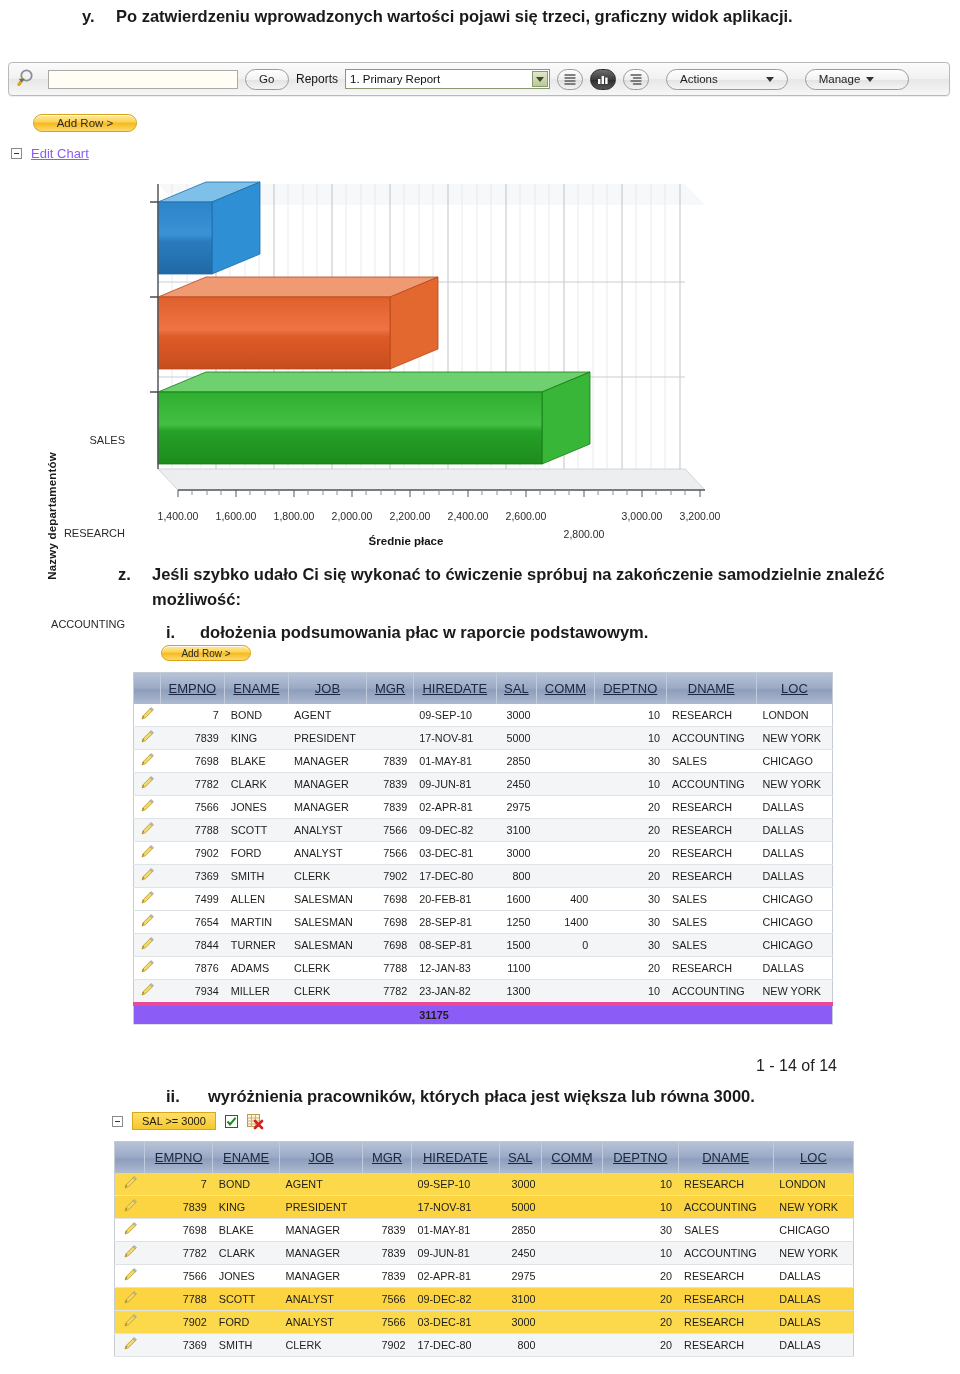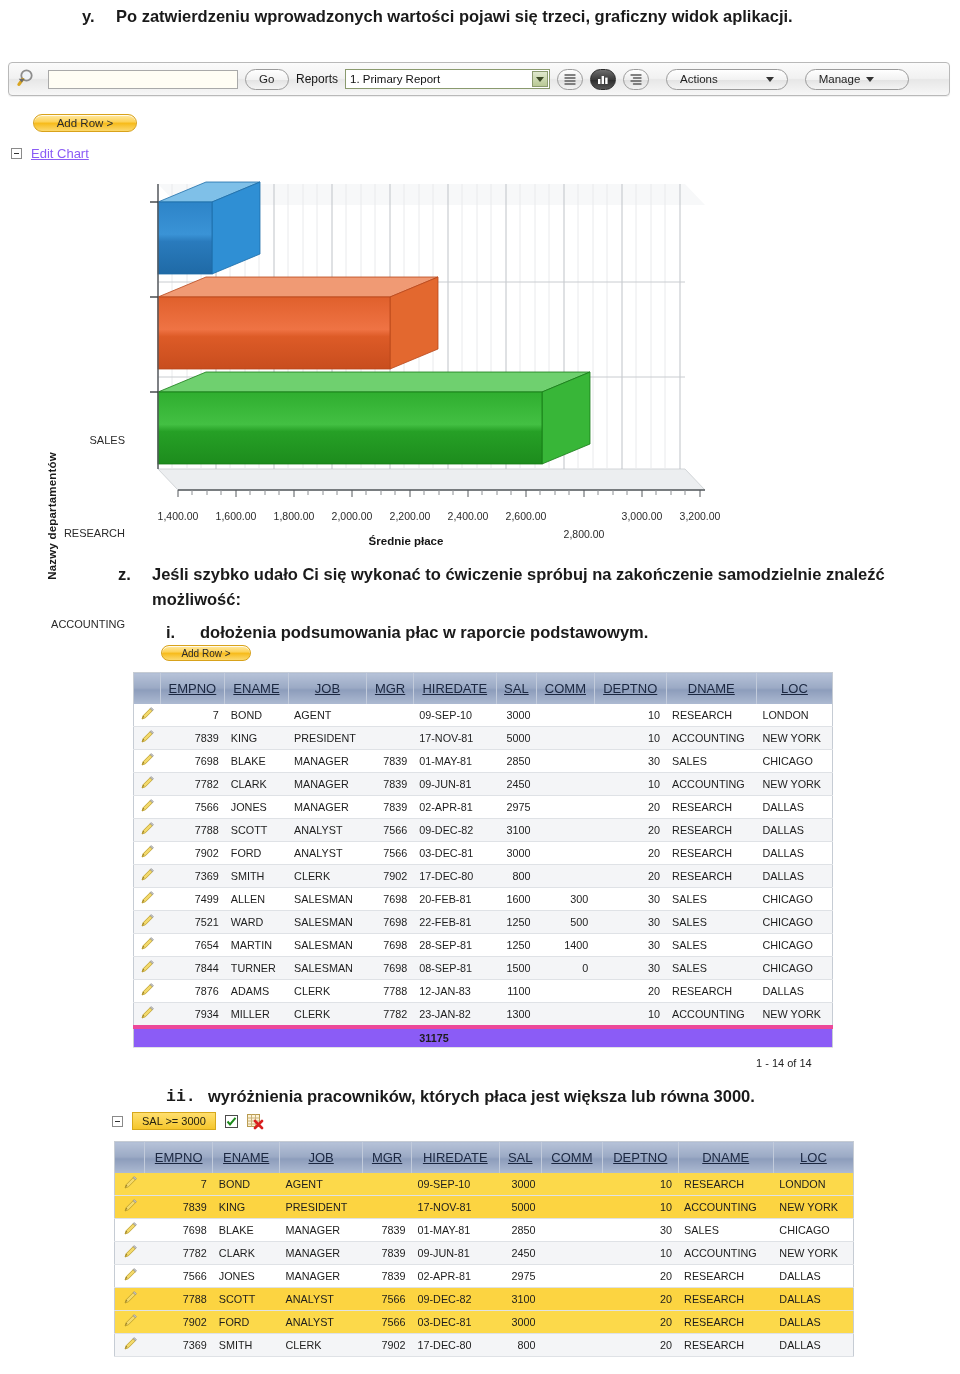--- a/index.html
+++ b/index.html
@@ -216,21 +216,21 @@
   .pencil { display:inline-block; }
   .total-row td {
     background:#8b5cf6;
     font-weight:700;
     border-top:4px solid #ec4899;
     border-bottom:1px solid #c9ced6;
     height:22px;
   }
   .pager {
     position:absolute;
-    font-size:11px;
+    font-size:16px;
     color:#222;
     white-space:nowrap;
   }
 
   
   .filter-bar {
     position:absolute;
     display:flex; align-items:center; gap:9px;
   }
   .filter-chip {
@@ -683,38 +683,21 @@
               <polygon points="2,12 3.2,8.6 10.2,1.6 12.4,3.8 5.4,10.8" fill="#f3d96b" stroke="#b99b26" stroke-width=".8"></polygon>
               <polygon points="10.2,1.6 11.3,0.6 13.4,2.7 12.4,3.8" fill="#c9c9c9" stroke="#8d8d8d" stroke-width=".7"></polygon>
               <polygon points="2,12 3.2,8.6 4.3,9.7" fill="#9a8029"></polygon>
             </svg></span></td>
         <td class="num">7499</td>
         <td class="lft">ALLEN</td>
         <td class="lft">SALESMAN</td>
         <td class="num">7698</td>
         <td class="lft">20-FEB-81</td>
         <td class="num">1600</td>
-        <td class="num">300</td>
-        <td class="num">30</td>
-        <td class="lft">SALES</td>
-        <td class="lft">CHICAGO</td>
-      </tr>
-      <tr class="alt">
-        <td class="pen"><span class="pencil"><svg width="14" height="14" viewBox="0 0 14 14">
-              <polygon points="2,12 3.2,8.6 10.2,1.6 12.4,3.8 5.4,10.8" fill="#f3d96b" stroke="#b99b26" stroke-width=".8"></polygon>
-              <polygon points="10.2,1.6 11.3,0.6 13.4,2.7 12.4,3.8" fill="#c9c9c9" stroke="#8d8d8d" stroke-width=".7"></polygon>
-              <polygon points="2,12 3.2,8.6 4.3,9.7" fill="#9a8029"></polygon>
-            </svg></span></td>
-        <td class="num">7521</td>
-        <td class="lft">WARD</td>
-        <td class="lft">SALESMAN</td>
-        <td class="num">7698</td>
-        <td class="lft">22-FEB-81</td>
-        <td class="num">1250</td>
-        <td class="num">500</td>
+        <td class="num">400</td>
         <td class="num">30</td>
         <td class="lft">SALES</td>
         <td class="lft">CHICAGO</td>
       </tr>
       <tr class="">
         <td class="pen"><span class="pencil"><svg width="14" height="14" viewBox="0 0 14 14">
               <polygon points="2,12 3.2,8.6 10.2,1.6 12.4,3.8 5.4,10.8" fill="#f3d96b" stroke="#b99b26" stroke-width=".8"></polygon>
               <polygon points="10.2,1.6 11.3,0.6 13.4,2.7 12.4,3.8" fill="#c9c9c9" stroke="#8d8d8d" stroke-width=".7"></polygon>
               <polygon points="2,12 3.2,8.6 4.3,9.7" fill="#9a8029"></polygon>
             </svg></span></td>
@@ -787,21 +770,21 @@
       <td>31175</td>
       <td colspan="5"></td>
     </tr>
   </tbody>
 </table>
 
 <div class="pager" style="left:756px; top:1057px;">1 - 14 of 14</div>
 
 <div class="prose-block" style="left:166px; top:1084px; width:780px;">
   <div class="para">
-    <span class="marker" style="width:42px;flex:0 0 42px;font-family:Liberation Mono, monospace;">ii.</span>
+    <span class="marker" style="width:42px;flex:0 0 42px;">ii.</span>
     <span class="ptext">wyróżnienia pracowników, których płaca jest większa lub równa 3000.</span>
   </div>
 </div>
 
 <div class="filter-bar" style="left:112px; top:1112px;">
   <span class="expander"></span>
   <span class="filter-chip">SAL &gt;= 3000</span>
   <span class="chk-box">
     <svg width="11" height="11" viewBox="0 0 11 11">
       <polyline points="1.5,5.5 4,8.5 9.5,1.8" fill="none" stroke="#1b8a1b" stroke-width="2"></polyline>

